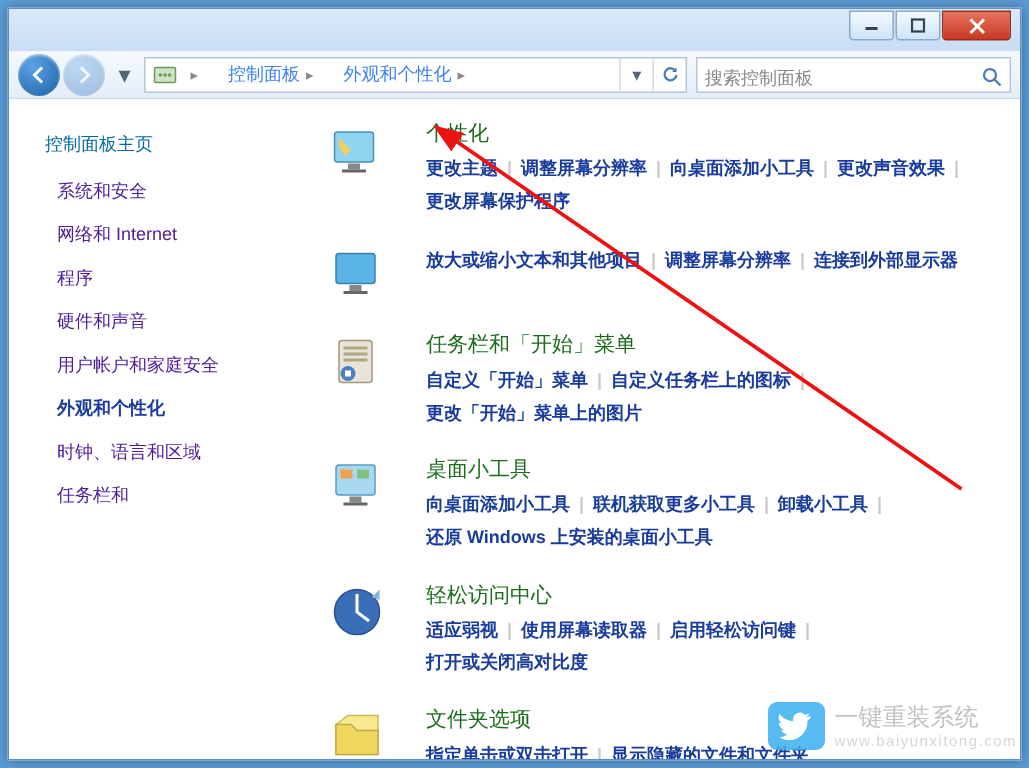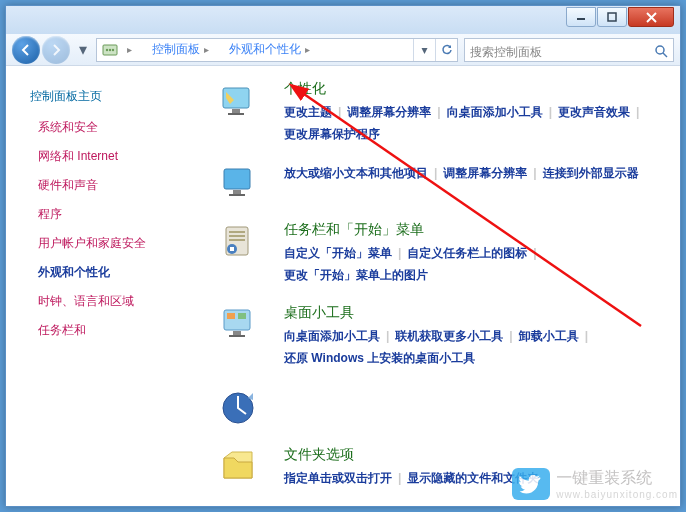--- a/index.html
+++ b/index.html
@@ -22,21 +22,21 @@
   .addr .sep { color: #888; padding: 0 4px; font-size: 10px; }
   .addr .crumb { color: #3b82f6; cursor: pointer; margin-left: 16px; }
   .addr .btns { margin-left: auto; display: flex; }
   .addr .btns span { width: 22px; height: 22px; display: inline-flex; align-items: center; justify-content: center; border-left: 1px solid #d0dae8; color: #55667a; cursor: pointer; }
   .search { width: 210px; height: 24px; border: 1px solid #b6c5d9; background: #fff; display: flex; align-items: flex-end; padding: 0 5px; font-size: 12px; color: #888; }
   .search .si { margin-left: auto; color: #4a7ab3; }
 
   .body { flex: 1; display: flex; overflow: hidden; }
   .sidebar { width: 198px; background: #fff; padding: 18px 0 0 8px; font-size: 12px; }
   .sidehdr { color: #0369a1; padding: 4px 16px 8px; cursor: pointer; }
-  .sideitem { color: #be185d; padding: 6px 2px 6px 24px; cursor: pointer; }
+  .sideitem { color: #4c1d95; padding: 6px 2px 6px 24px; cursor: pointer; }
   .sideitem.active { color: #1a3c9c; font-weight: bold; }
 
   .main { flex: 1; overflow-y: auto; padding: 14px 10px 20px 14px; font-size: 12px; position: relative; }
   .cat { display: flex; margin-bottom: 18px; gap: 26px; }
   .cicon { width: 40px; height: 40px; flex-shrink: 0; display: flex; align-items: center; justify-content: center; }
   .cbody { flex: 1; }
   .ctitle { color: #1b6d1b; font-size: 14px; margin-bottom: 4px; display: inline-block; cursor: pointer; }
   .clinks { color: #1a3c9c; line-height: 1.8; }
   .clinks span, .csub span { cursor: pointer; font-weight: bold; }
   .clinks .lsep { color: #ccc; padding: 0 6px; }
@@ -123,22 +123,22 @@
           </svg></span>
     </div>
   </div>
 
   <div class="body">
     <div class="sidebar">
       <div class="sidehdr">控制面板主页</div>
       <div id="sidebar-items">
           <div class="sideitem">系统和安全</div>
           <div class="sideitem">网络和 Internet</div>
+          <div class="sideitem">程序</div>
           <div class="sideitem">硬件和声音</div>
-          <div class="sideitem">程序</div>
           <div class="sideitem">用户帐户和家庭安全</div>
           <div class="sideitem active">外观和个性化</div>
           <div class="sideitem">时钟、语言和区域</div>
           <div class="sideitem">任务栏和</div>
         </div>
     </div>
 
     <div class="main">
       <div id="cats">
           <div class="cat">
@@ -199,20 +199,24 @@
             </div>
           </div>
           <div class="cat">
             <div class="cicon">
               <svg width="40" height="40">
                 <circle cx="20" cy="20" r="15" fill="#3a6fb8"></circle>
                 <path d="M20 8 L20 20 L28 26" stroke="#fff" stroke-width="2" fill="none"></path>
                 <circle cx="20" cy="20" r="15" fill="none" stroke="#2a5090" stroke-width="1"></circle>
                 <path d="M30 10 L35 5 L35 12 Z" fill="#8ab4e0"></path>
               </svg>
+            </div>
+            <div class="cbody">
+              <div><span class="ctitle">轻松访问中心</span></div>
+              <div class="clinks"><span>适应弱视</span><span class="lsep">|</span><span>使用屏幕读取器</span><span class="lsep">|</span><span>启用轻松访问键</span><span class="lsep">|</span><br><span>打开或关闭高对比度</span></div>
             </div>
           </div>
           <div class="cat">
             <div class="cicon">
               <svg width="40" height="40">
                 <path d="M6 12 L14 6 L34 6 L34 32 L6 32 Z" fill="#f8e890" stroke="#d0b850"></path>
                 <path d="M6 12 L16 12 L20 16 L34 16 L34 32 L6 32 Z" fill="#f0d860" stroke="#c8a840"></path>
               </svg>
             </div>
             <div class="cbody">

